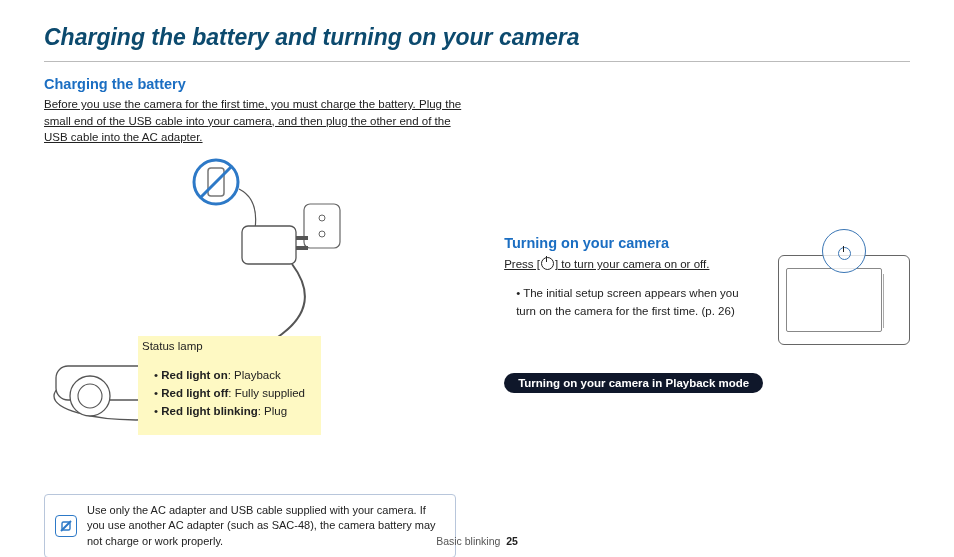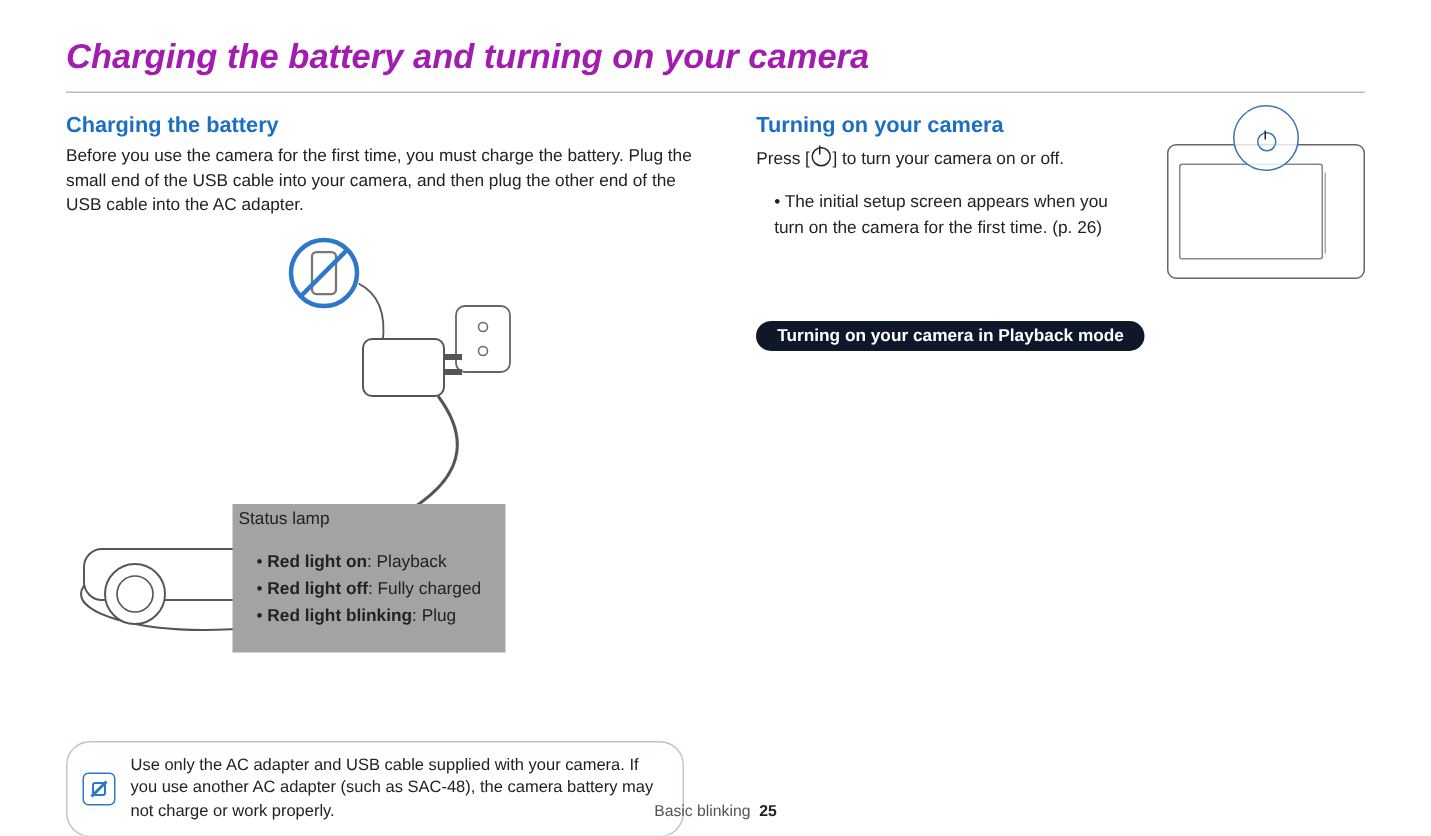--- a/index.html
+++ b/index.html
@@ -12,81 +12,83 @@
     overflow: hidden;
     color: #222;
   }
   .page {
     padding: 24px 44px 0 44px;
     box-sizing: border-box;
     height: 100%;
     position: relative;
   }
   h1.main-title {
-    color: #a21caf;
+    color: #0c4a6e;
     font-size: 23px;
     font-weight: 700;
     margin: 0 0 10px 0;
     font-style: italic;
   }
   .hr {
     border: none;
     border-top: 1px solid #bbb;
     margin: 0 0 14px 0;
   }
   .columns {
     display: flex;
     gap: 34px;
+    align-items: center;
   }
   .col-left { flex: 1.05; }
   .col-right { flex: 1; position: relative; }
   h2.section {
     color: #1b6ec2;
     font-size: 14.5px;
     font-weight: 700;
     margin: 0 0 4px 0;
   }
   p.body {
     font-size: 11.5px;
     line-height: 1.45;
     margin: 0 0 8px 0;
     color: #222;
+    text-decoration: underline;
   }
   ul.bullets {
     list-style: none;
     padding: 0;
     margin: 12px;
     font-size: 11.5px;
     line-height: 1.55;
   }
   ul.bullets li::before {
     content: "• ";
   }
   .status-block {
     position: absolute;
-    left: 111px;
+    left: 94px;
     top: 260px;
     font-size: 11.5px;
     line-height: 1.5;
-    background: #a3a3a3;
+    background: #fef9c3;
     padding: 2px 4px;
   }
   .status-block .title { margin-bottom: 1px; }
   .bold { font-weight: 700; }
   .diagram-area {
     position: relative;
     height: 260px;
   }
   
   
   .note-box {
     display: flex;
     align-items: center;
     border: 1px solid #b8c6db;
-    border-radius: 16px;
+    border-radius: 4px;
     padding: 8px 10px;
     gap: 10px;
     margin-top: 10px;
     width: 390px;
   }
   .note-icon {
     width: 20px; height: 20px;
     border: 1.5px solid #2d79c7;
     border-radius: 4px;
     display: flex; align-items: center; justify-content: center;
@@ -225,21 +227,21 @@
             <circle cx="40" cy="44" r="12" fill="#fff" stroke="#555" stroke-width="1.1"></circle>
             <rect x="118" y="36" width="32" height="16" rx="3" fill="#fff" stroke="#555" stroke-width="1.2"></rect>
           </g>
         </svg>
       </div>
 
       <div class="status-block">
         <div class="title">Status lamp</div>
         <ul class="bullets">
           <li><span class="bold">Red light on</span><span>: Playback</span></li>
-          <li><span class="bold">Red light off</span><span>: Fully charged</span></li>
+          <li><span class="bold">Red light off</span><span>: Fully supplied</span></li>
           <li><span class="bold">Red light blinking</span><span>: Plug</span></li>
         </ul>
       </div>
 
       <div class="note-box" style="margin-top: 80px;">
         <div class="note-icon">
           <svg width="14" height="14" viewBox="0 0 14 14">
               <path d="M2 12 L12 2" stroke="#2d79c7" stroke-width="2" fill="none"></path>
               <rect x="3" y="3" width="8" height="8" rx="1.5" fill="none" stroke="#2d79c7" stroke-width="1.4"></rect>
             </svg>

